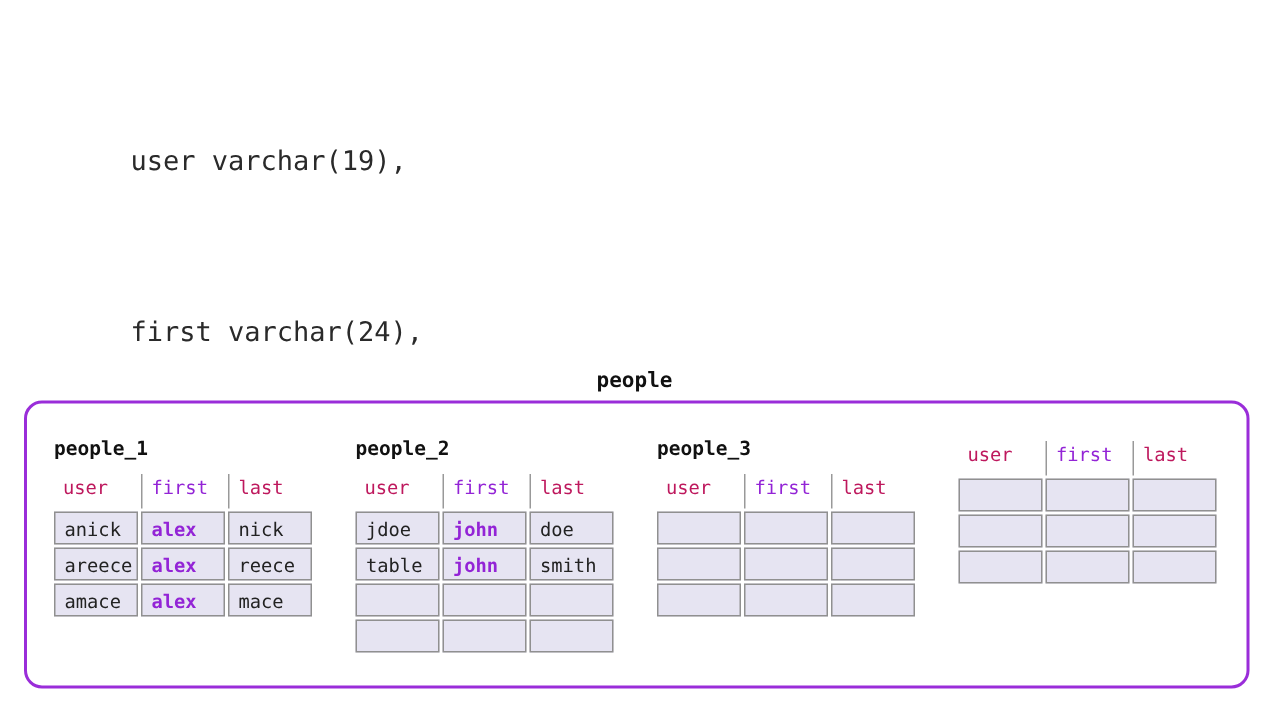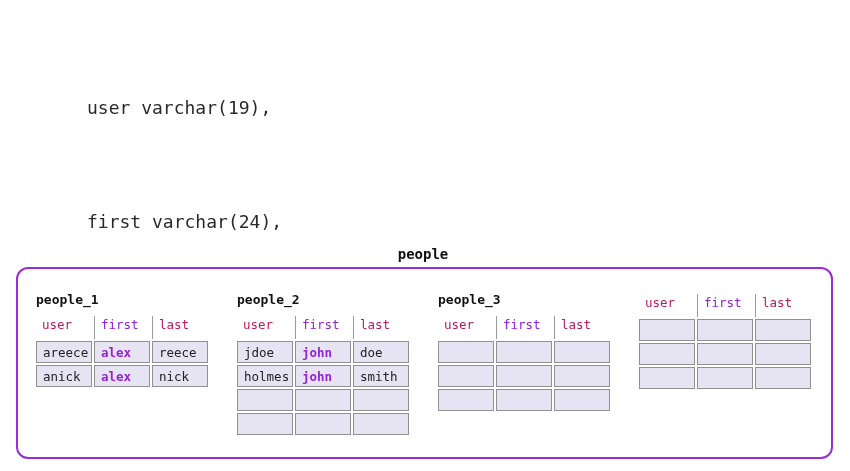--- a/index.html
+++ b/index.html
@@ -90,28 +90,33 @@
         </colgroup>
       <thead>
         <tr>
           <th>user</th>
           <th class="first-col">first</th>
           <th>last</th>
         </tr>
       </thead>
       <tbody>
         <tr>
+          <td>anick</td>
+          <td class="first-col">alex</td>
+          <td>nick</td>
+        </tr>
+        <tr>
           <td>areece</td>
           <td class="first-col">alex</td>
           <td>reece</td>
         </tr>
         <tr>
-          <td>anick</td>
+          <td>amace</td>
           <td class="first-col">alex</td>
-          <td>nick</td>
+          <td>mace</td>
         </tr>
       </tbody>
     </table>
   </div>
 
   <div class="shard-table">
     <div class="shard-label">people_2</div>
     <table class="grid">
       <colgroup>
           <col>
@@ -125,21 +130,21 @@
           <th>last</th>
         </tr>
       </thead>
       <tbody>
         <tr>
           <td>jdoe</td>
           <td class="first-col">john</td>
           <td>doe</td>
         </tr>
         <tr>
-          <td>holmes</td>
+          <td>table</td>
           <td class="first-col">john</td>
           <td>smith</td>
         </tr>
         <tr>
           <td></td>
           <td class="first-col"></td>
           <td></td>
         </tr>
         <tr>
           <td></td>

